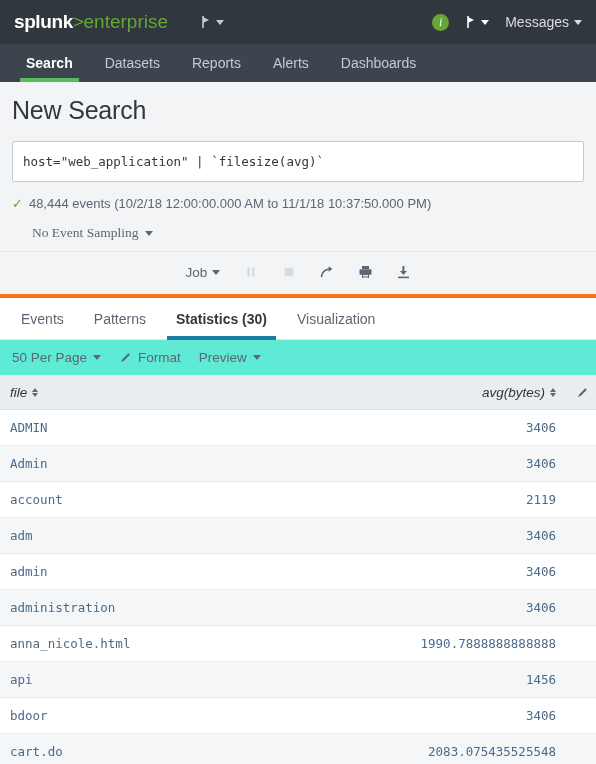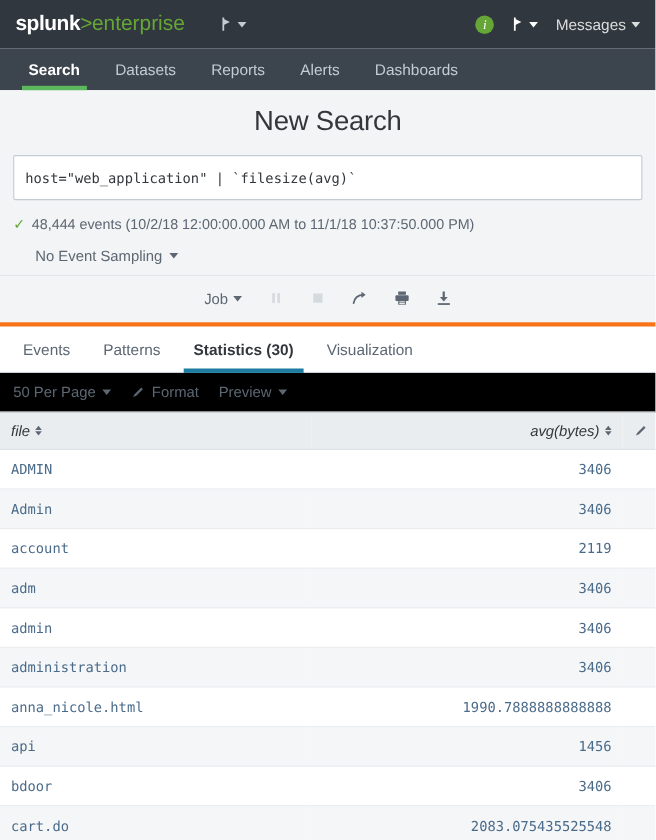--- a/index.html
+++ b/index.html
@@ -101,21 +101,20 @@
     background: #f2f4f5;
     padding: 14px 12px 10px 12px;
     border-bottom: 1px solid #e1e6eb;
   }
   .page-title {
     font-size: 25px;
     color: #33373c;
     font-weight: normal;
     margin-bottom: 16px;
     letter-spacing: -0.2px;
-    text-align: center;
   }
   .search-input-wrap {
     background: #ffffff;
     border: 1px solid #c3cbd4;
     border-radius: 2px;
     padding: 9px 10px;
     min-height: 41px;
     display: flex;
     align-items: center;
   }
@@ -136,20 +135,21 @@
   .check-mark { color: #65a637; font-size: 13px; line-height: 1; }
   .sampling-row {
     margin-top: 14px;
     padding-left: 20px;
     font-size: 13.5px;
     color: #5c6773;
     display: flex;
     align-items: center;
     gap: 6px;
     cursor: pointer;
+    font-family: Liberation Serif, serif;
   }
 
   
   .job-toolbar {
     background: #f2f4f5;
     display: flex;
     align-items: center;
     justify-content: center;
     gap: 16px;
     padding: 10px 0 12px 0;
@@ -199,21 +199,21 @@
     height: 4px;
     background: #1e7ca0;
   }
 
   
   .result-controls {
     display: flex;
     align-items: center;
     gap: 18px;
     padding: 10px 12px;
-    background: #000000;
+    background: #5eead4;
     border-bottom: 1px solid #e8ecef;
   }
   .ctrl {
     font-size: 13.5px;
     color: #5c6773;
     display: flex;
     align-items: center;
     gap: 6px;
     cursor: pointer;
   }

